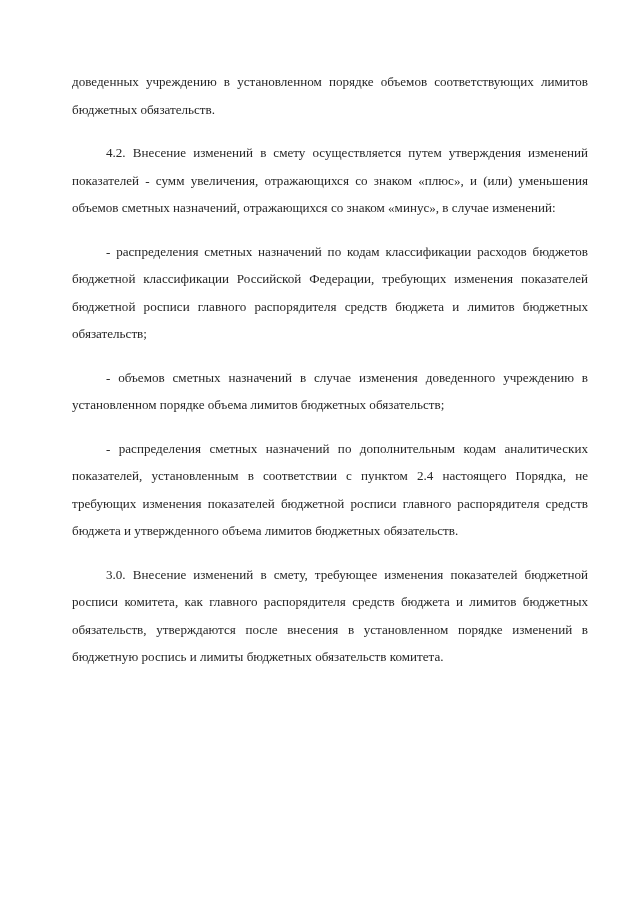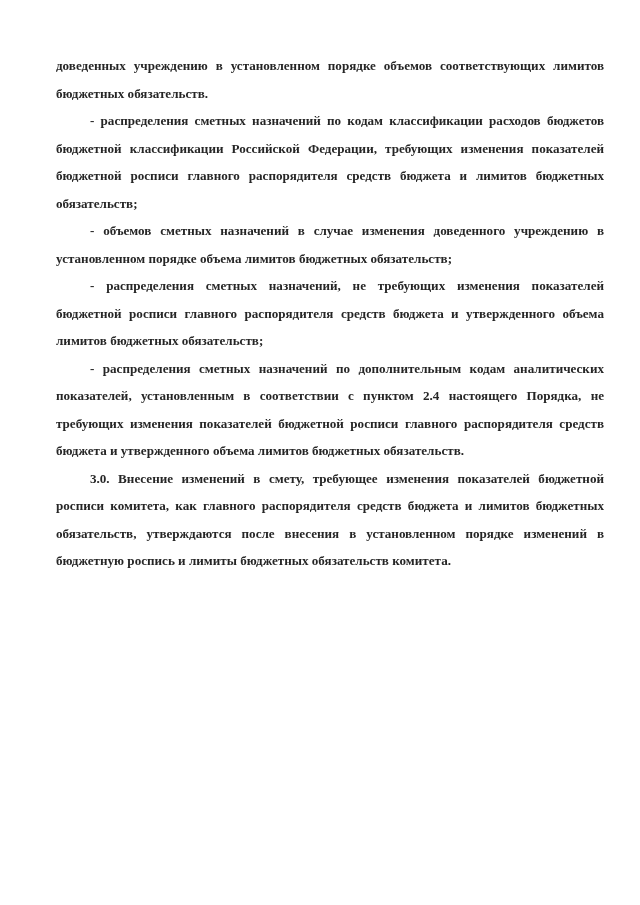--- a/index.html
+++ b/index.html
@@ -23,44 +23,43 @@
     padding: 52px 36px 40px 56px;
   }
   .doc-body {
     font-size: 13.1px;
     line-height: 27.5px;
     text-align: justify;
     text-justify: inter-word;
     color: #262626;
   }
   .para {
-    margin: 0;
+    margin: 16px;
     text-align: justify;
     text-align-last: left;
     white-space: pre-wrap;
-    font-weight: bold;
   }
   .para.indent {
     text-indent: 34px;
   }
 </style>
 </head>
 <body>
 
 <div class="page">
   <div class="doc-body">
 
     <p class="para">доведенных учреждению в установленном порядке объемов соответствующих лимитов бюджетных обязательств.</p>
 
+    <p class="para indent">4.2. Внесение изменений в смету осуществляется путем утверждения изменений показателей - сумм увеличения, отражающихся со знаком «плюс», и (или) уменьшения объемов сметных назначений, отражающихся со знаком «минус», в случае изменений:</p>
 
     <p class="para indent">- распределения сметных назначений по кодам классификации расходов бюджетов бюджетной классификации Российской Федерации, требующих изменения показателей бюджетной росписи главного распорядителя средств бюджета и лимитов бюджетных обязательств;</p>
 
     <p class="para indent">- объемов сметных назначений в случае изменения доведенного учреждению в установленном порядке объема лимитов бюджетных обязательств;</p>
 
-    <p class="para indent">- распределения сметных назначений, не требующих изменения показателей бюджетной росписи главного распорядителя средств бюджета и утвержденного объема лимитов бюджетных обязательств;</p>
 
     <p class="para indent">- распределения сметных назначений по дополнительным кодам аналитических показателей, установленным в соответствии с пунктом 2.4 настоящего Порядка, не требующих изменения показателей бюджетной росписи главного распорядителя средств бюджета и утвержденного объема лимитов бюджетных обязательств.</p>
 
     <p class="para indent">3.0. Внесение изменений в смету, требующее изменения показателей бюджетной росписи комитета, как главного распорядителя средств бюджета и лимитов бюджетных обязательств, утверждаются после внесения в установленном порядке изменений в бюджетную роспись и лимиты бюджетных обязательств комитета.</p>
 
 
   </div>
 </div>
 
 </body></html>

